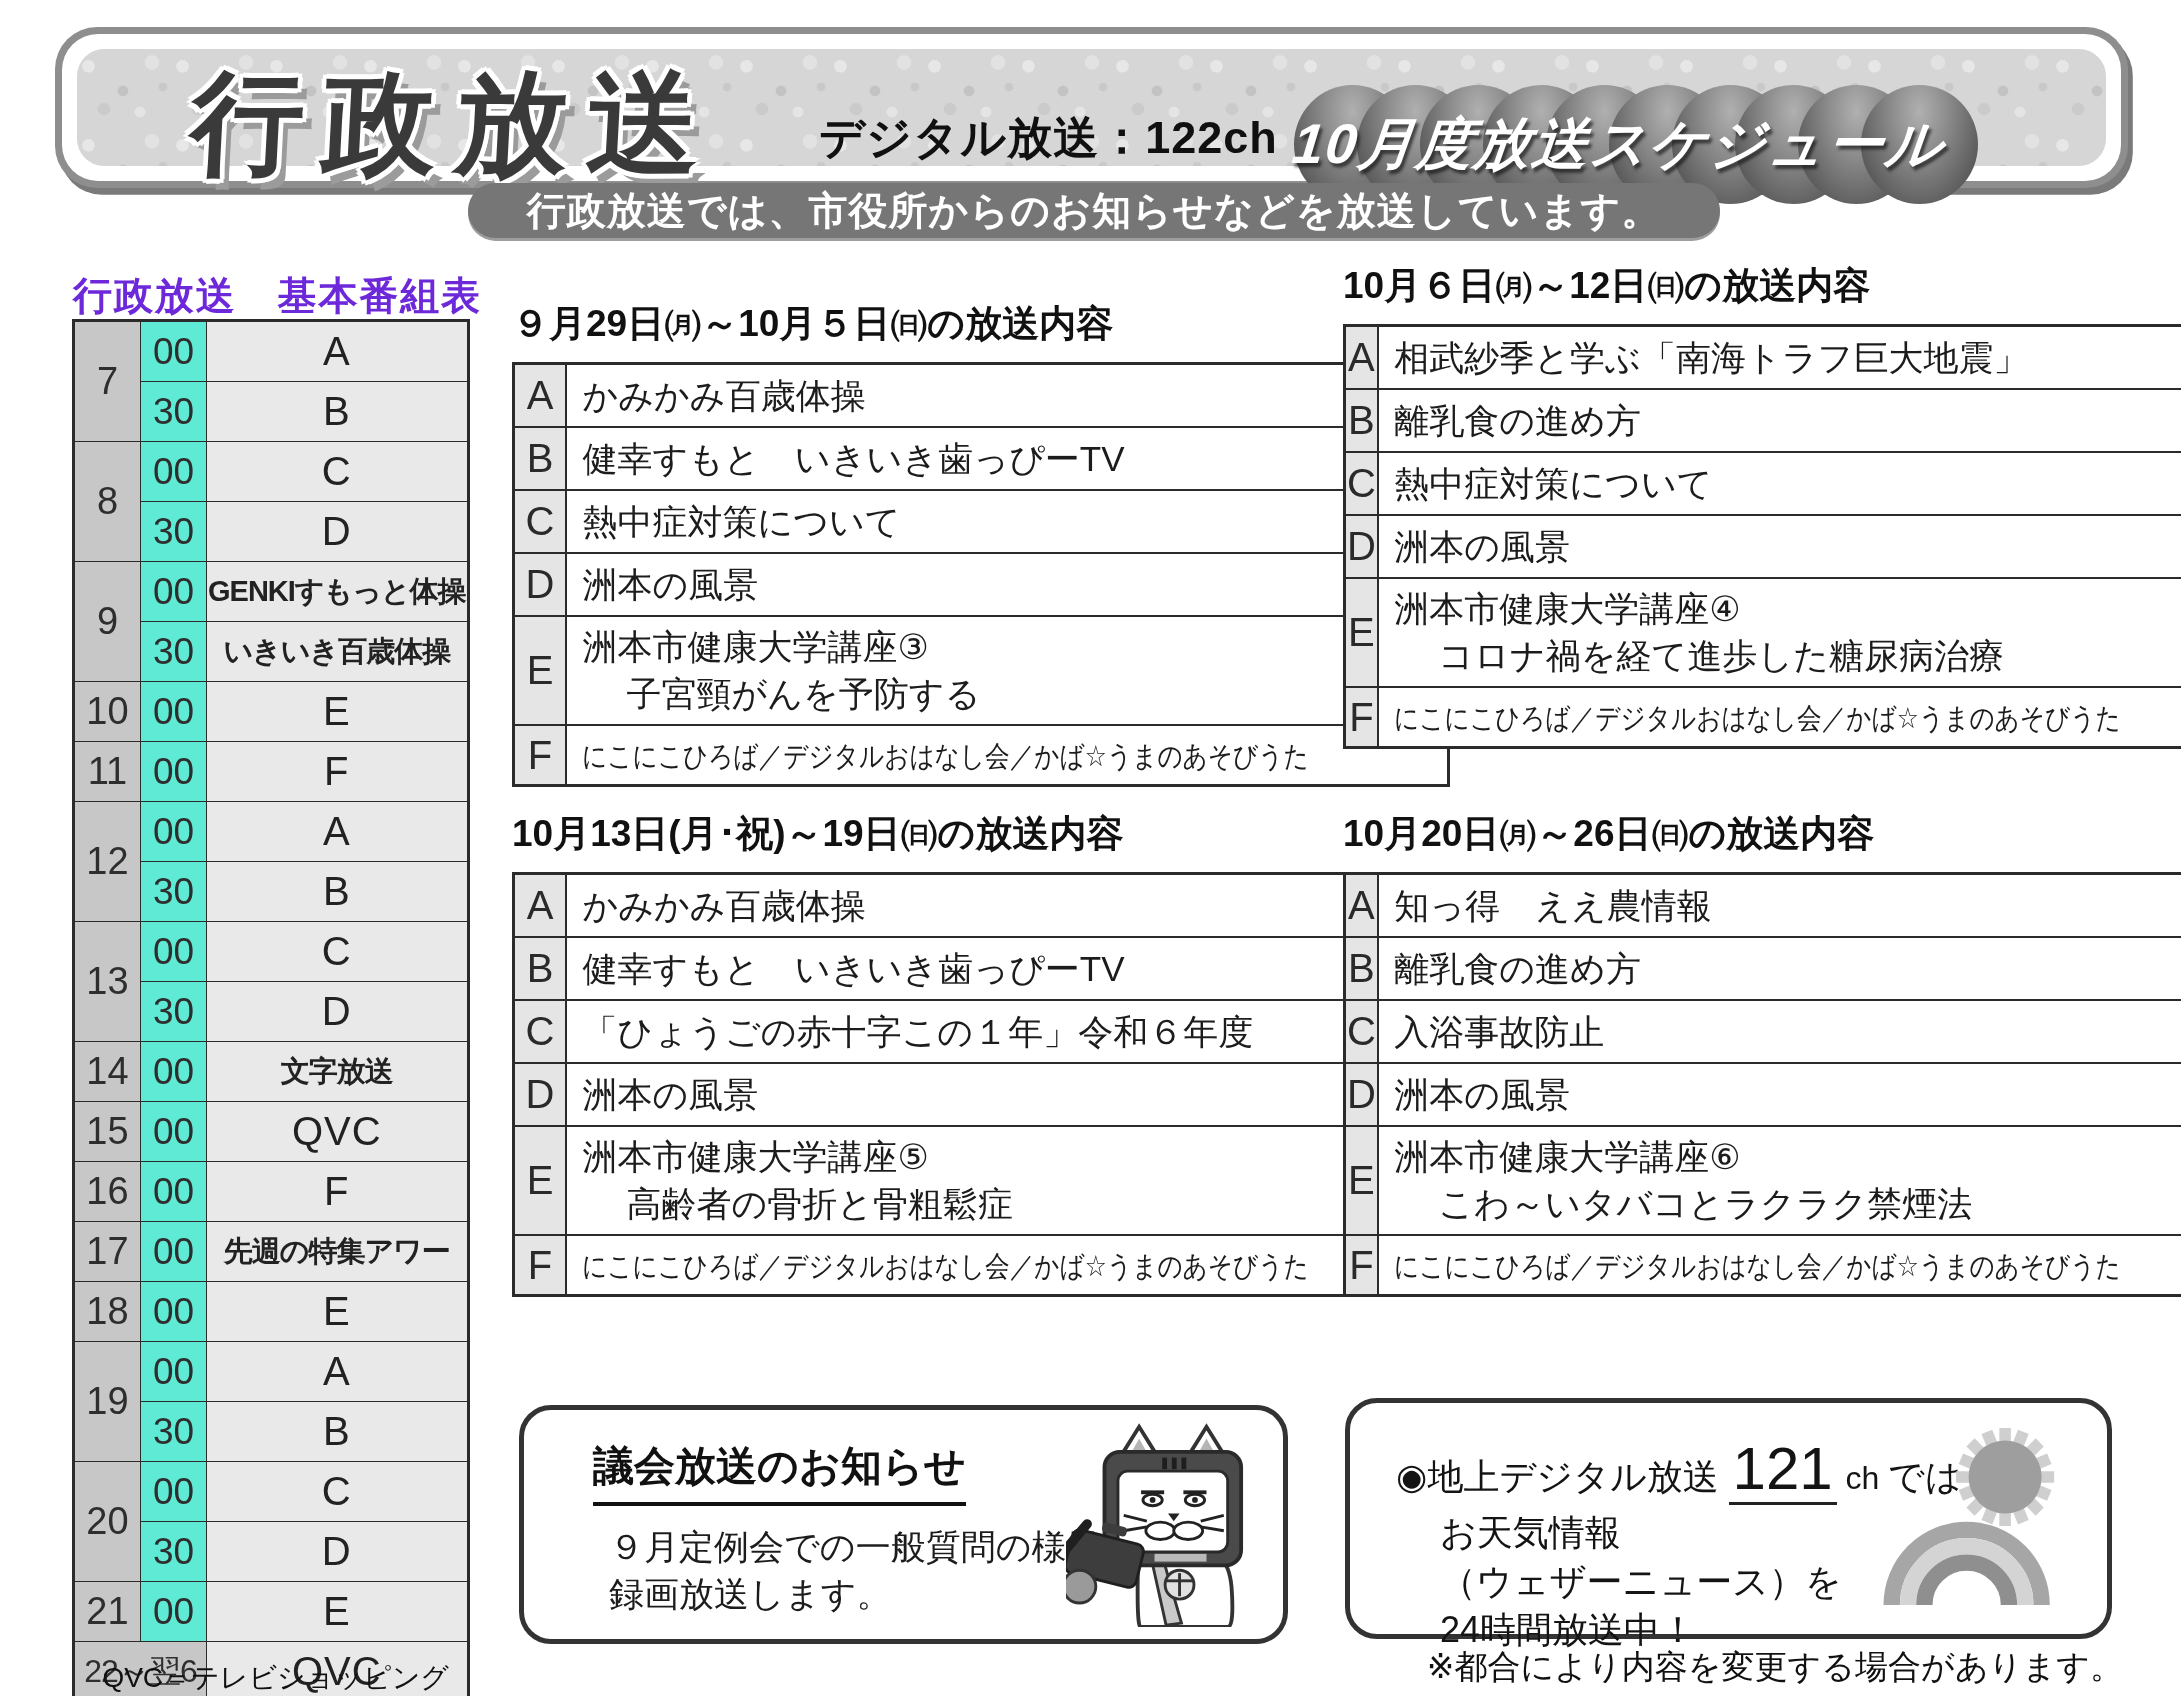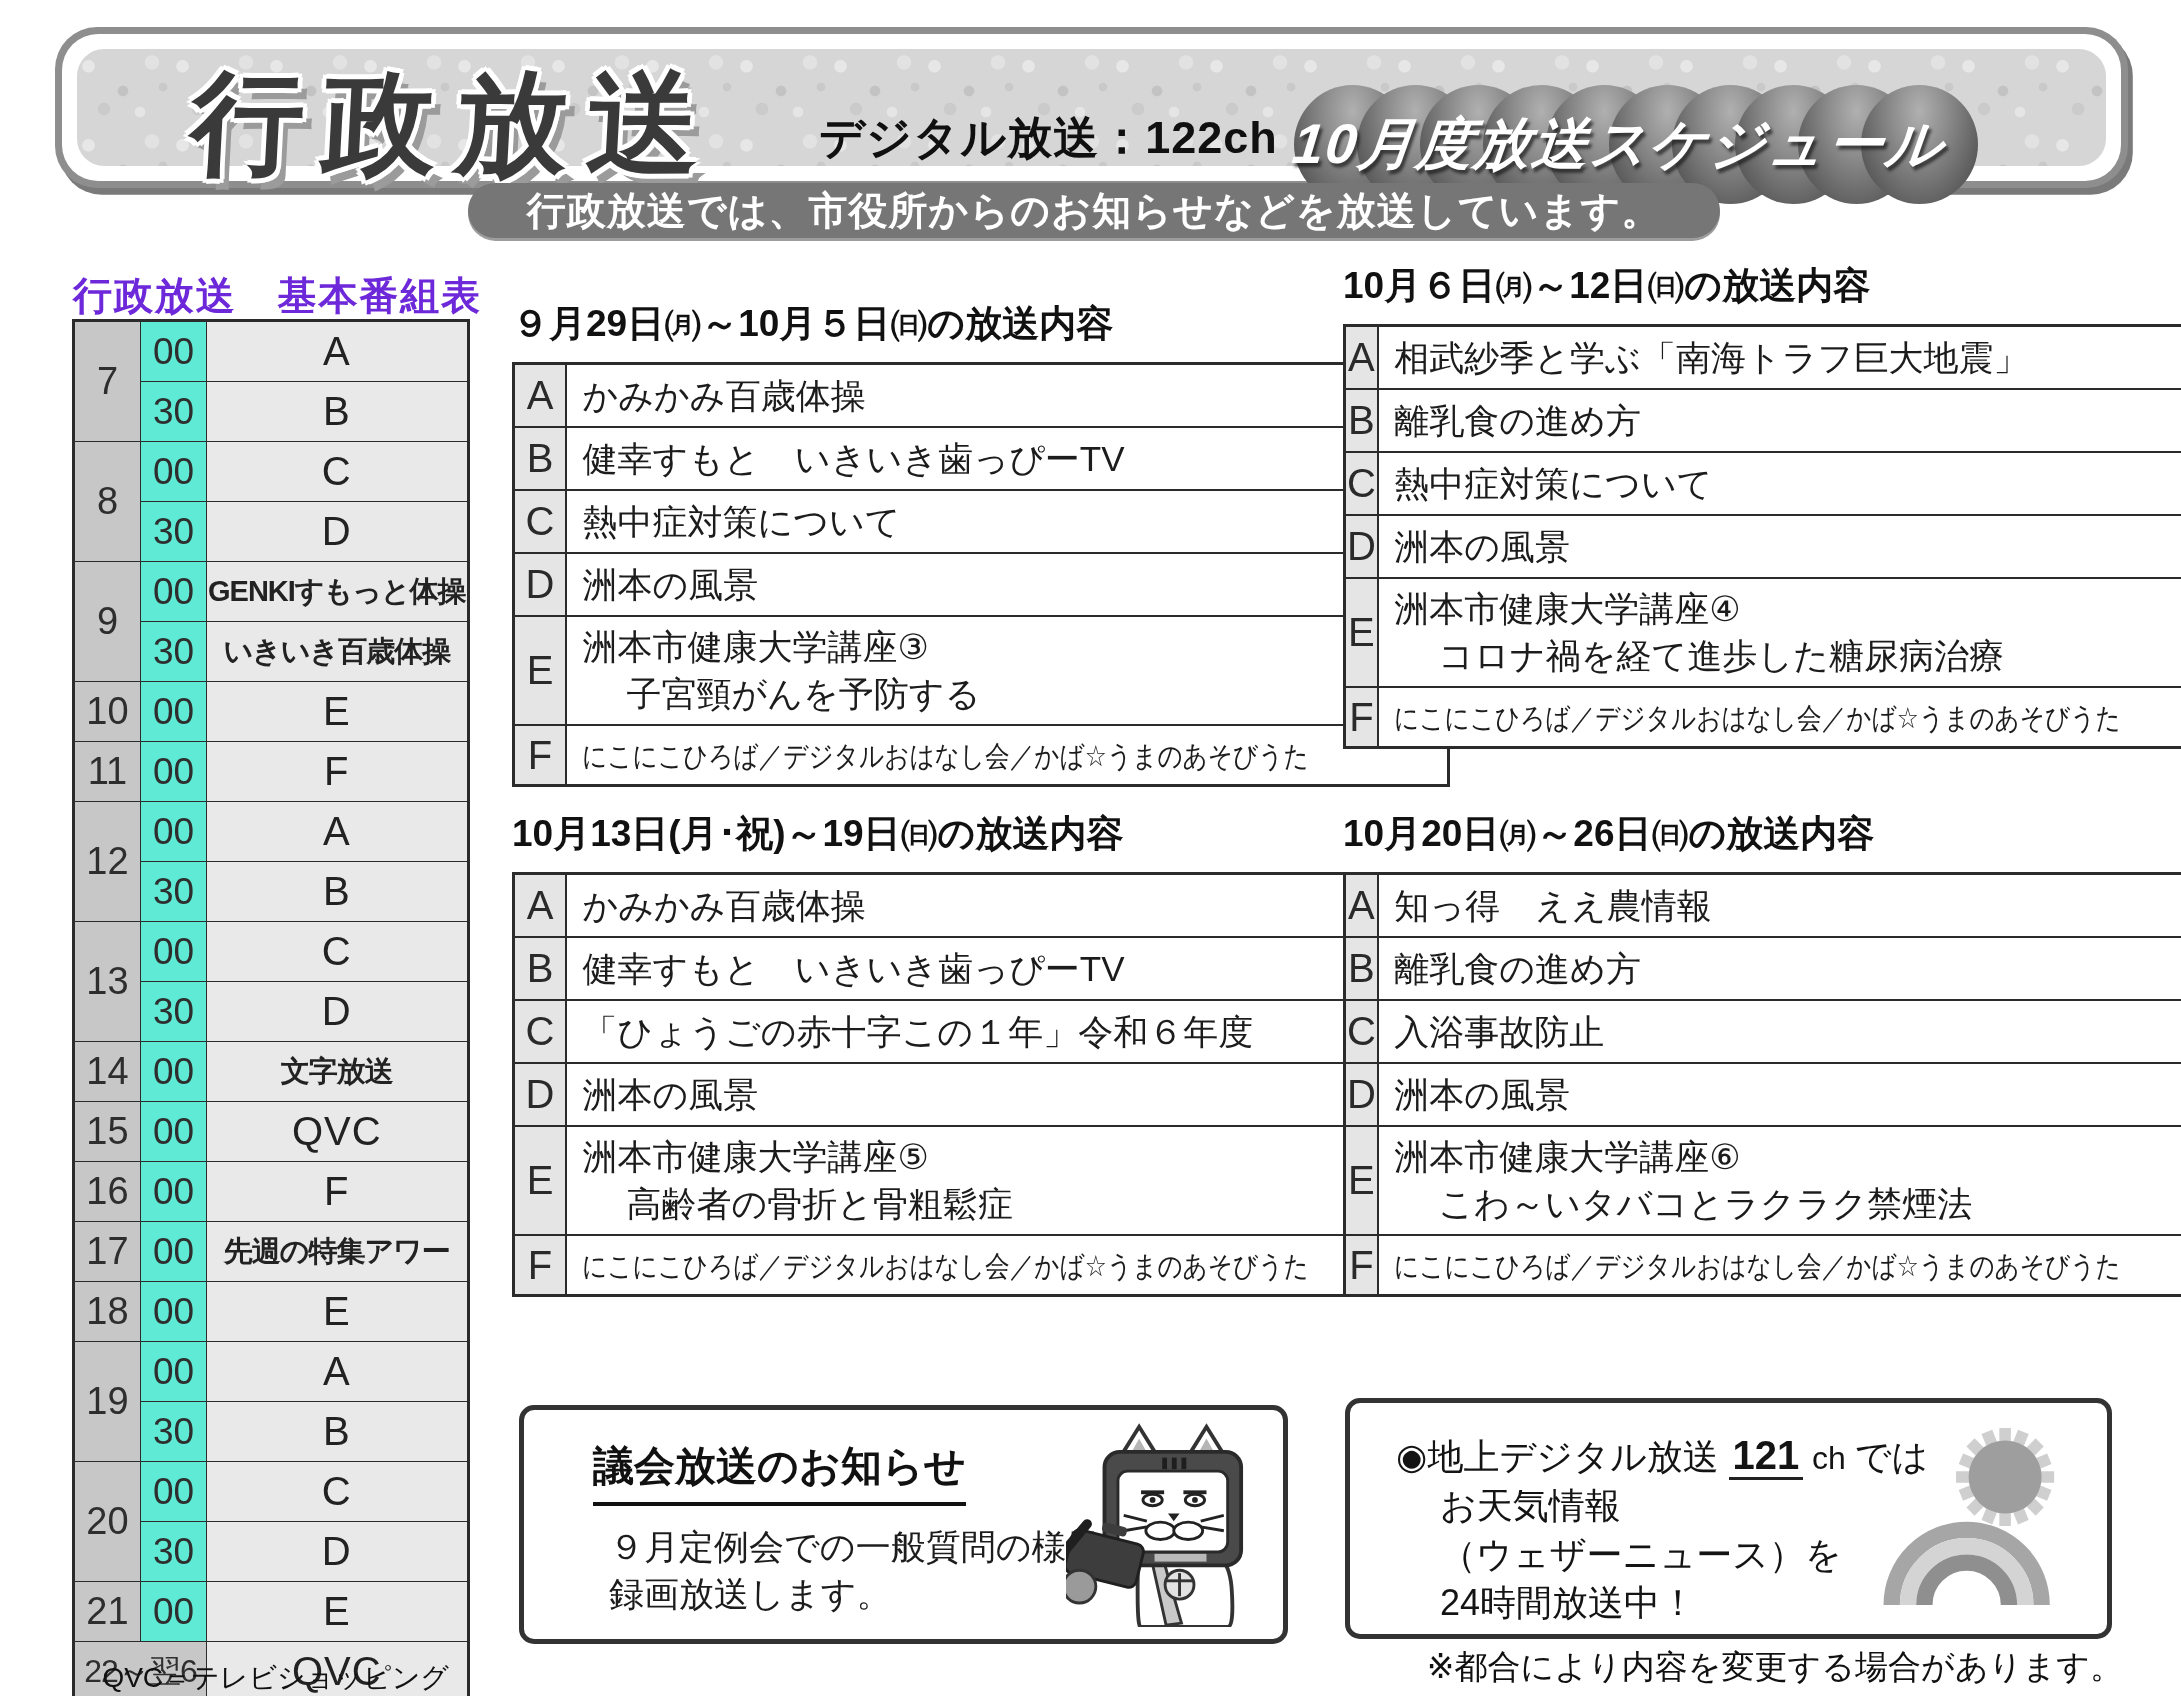--- a/index.html
+++ b/index.html
@@ -134,42 +134,42 @@
   .line{white-space:nowrap;line-height:1.35;}
   .line.indent{padding-left:44px;}
   .condensed .line{
     display:inline-block;font-size:29px;
     transform:scaleX(0.85);transform-origin:left center;
   }
 
   
   .round-box{
     position:absolute;background:#fff;
-    border:5.8px solid #333;border-radius:15px;
+    border:5.8px solid #333;border-radius:32px;
   }
   #council-box{left:519px;top:1405px;width:759px;height:229px;}
   .council-title{
     position:absolute;left:69px;top:29px;
     font-size:41px;font-weight:bold;color:#111;
     border-bottom:4.8px solid #111;padding-bottom:7.7px;white-space:nowrap;
   }
   .council-body{
     position:absolute;left:85px;top:113px;
     font-size:35px;color:#1c1c1c;line-height:1.5;white-space:nowrap;
   }
   .mascot{position:absolute;right:13.4px;bottom:7.7px;}
 
   #weather-box{left:1345px;top:1398px;width:757px;height:231px;}
   .weather-text{
     position:absolute;left:46px;top:25px;
     font-size:36px;color:#141414;line-height:1.42;white-space:nowrap;
   }
   .weather-line2{padding-left:44px;}
   .ch-num{
-    font-size:40px;font-weight:bold;
+    font-size:60px;font-weight:normal;
     border-bottom:3.8px solid #222;padding:0 3.8px;
   }
   .ch-unit{font-size:32px;}
   .weather-art{position:absolute;right:25px;top:23px;}
 
   .footer-note{
     position:absolute;left:1353px;top:1645px;width:770px;
     text-align:right;font-size:33px;color:#111;white-space:nowrap;
   }
 </style>

